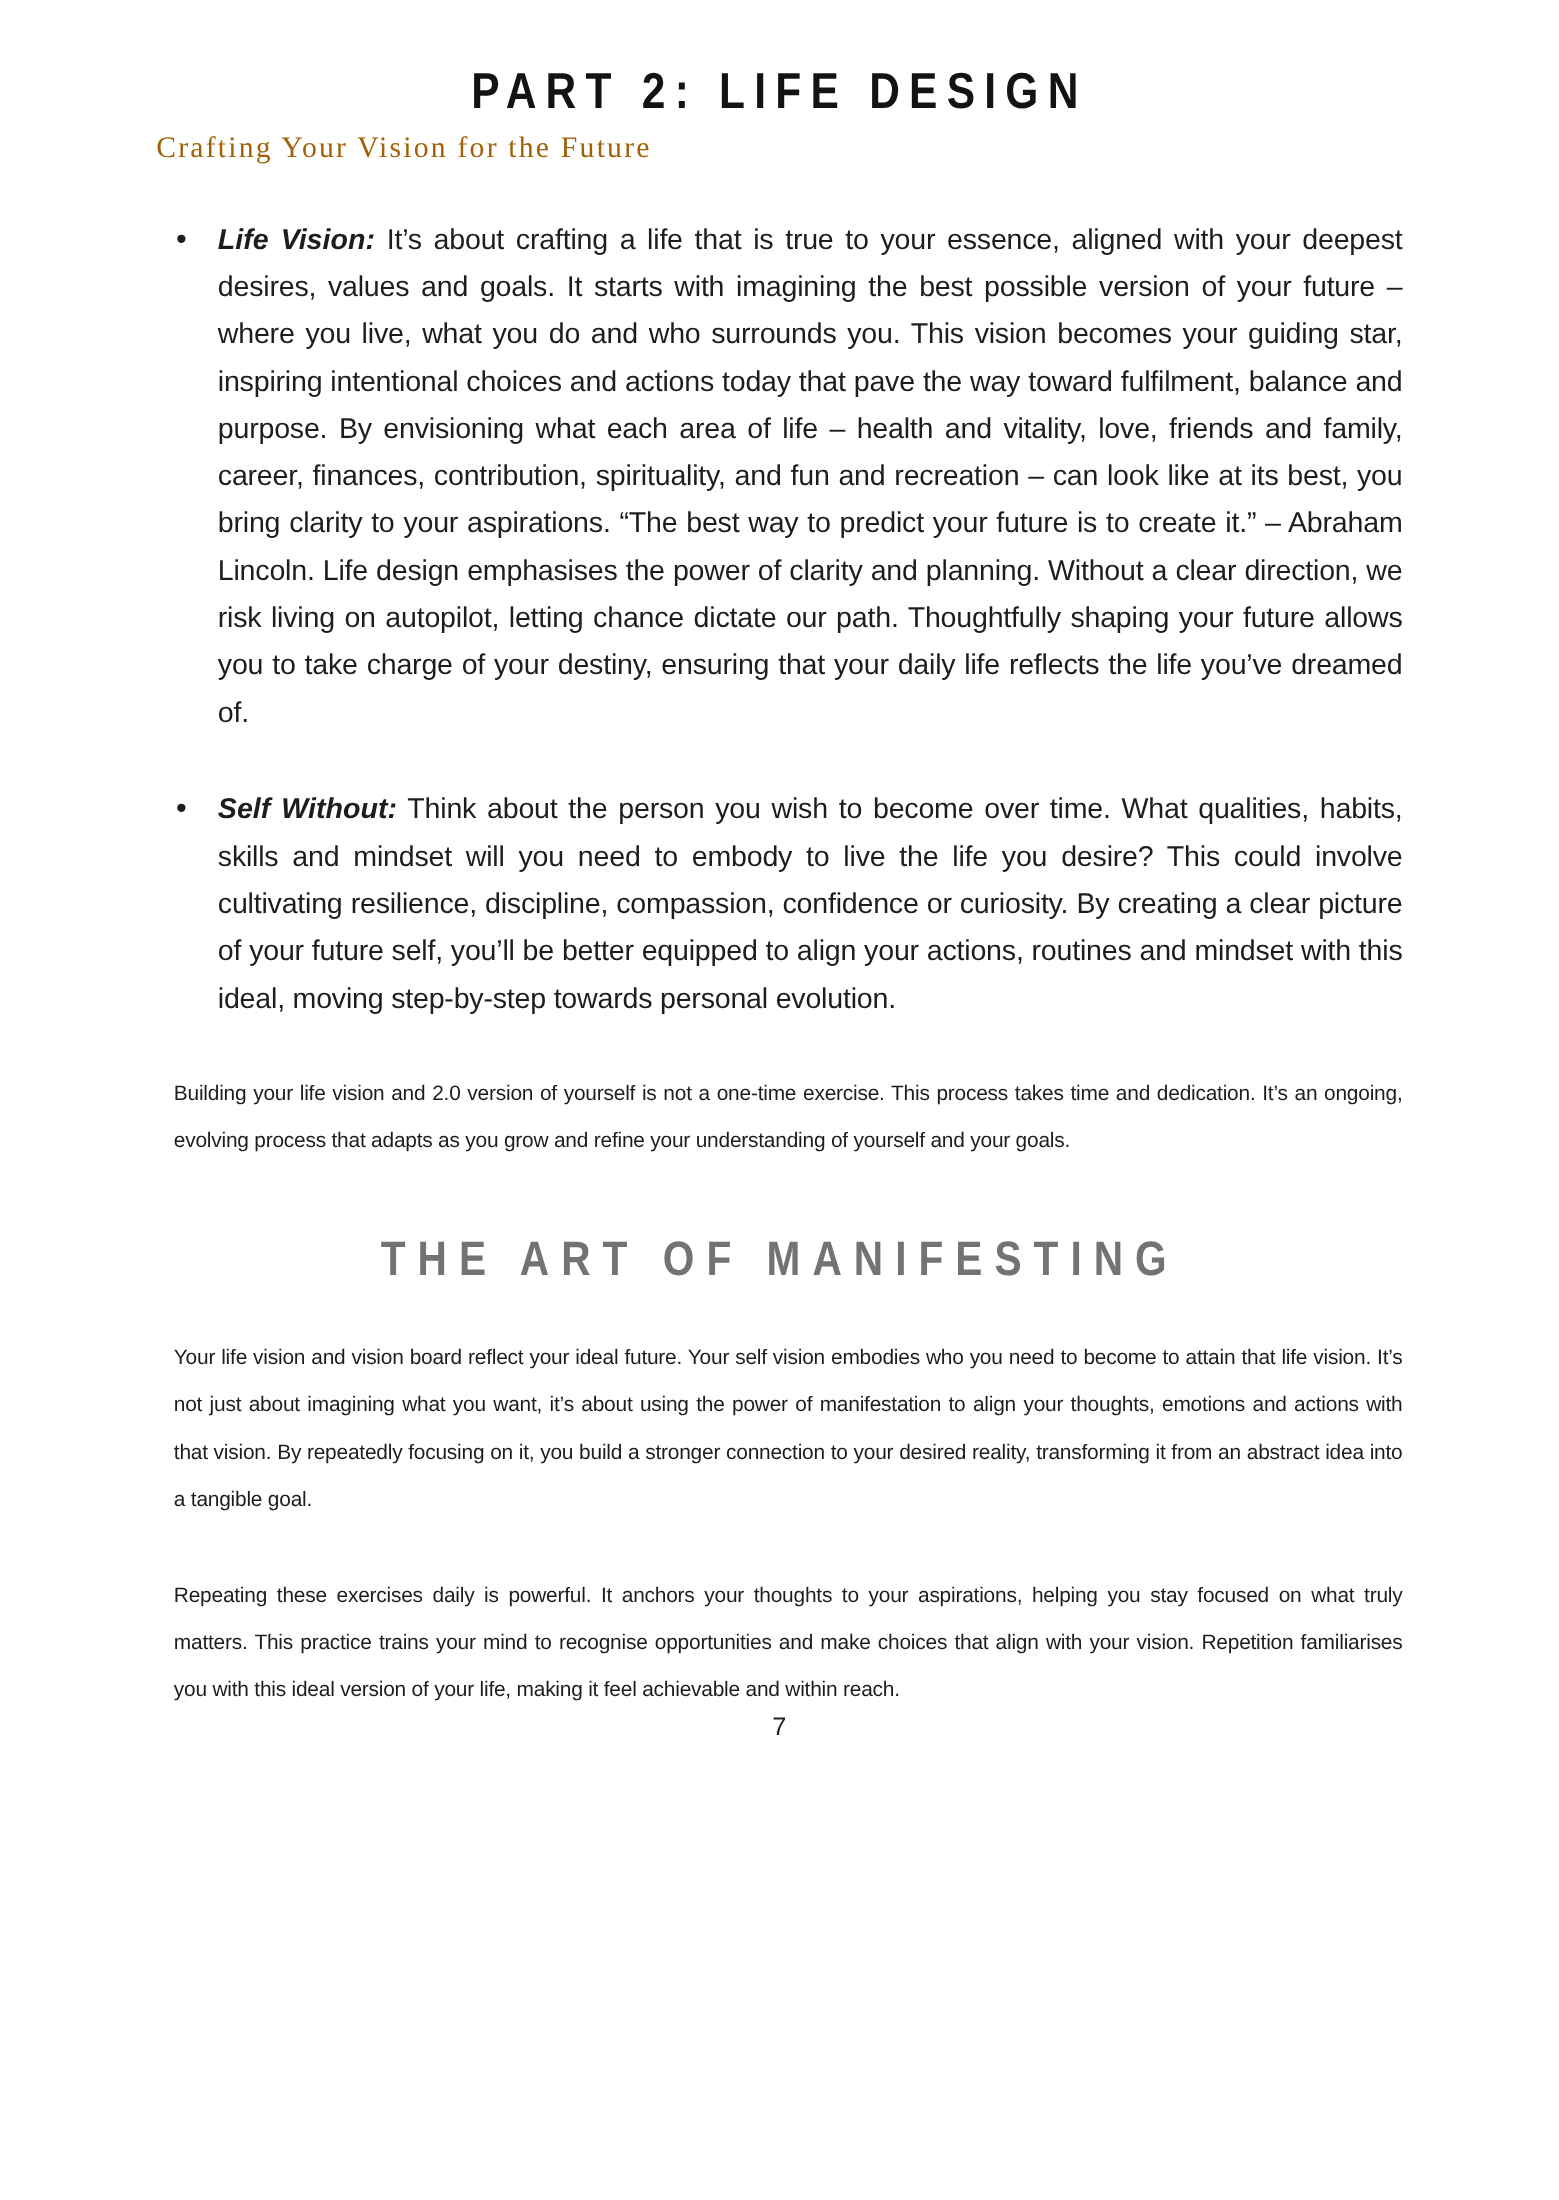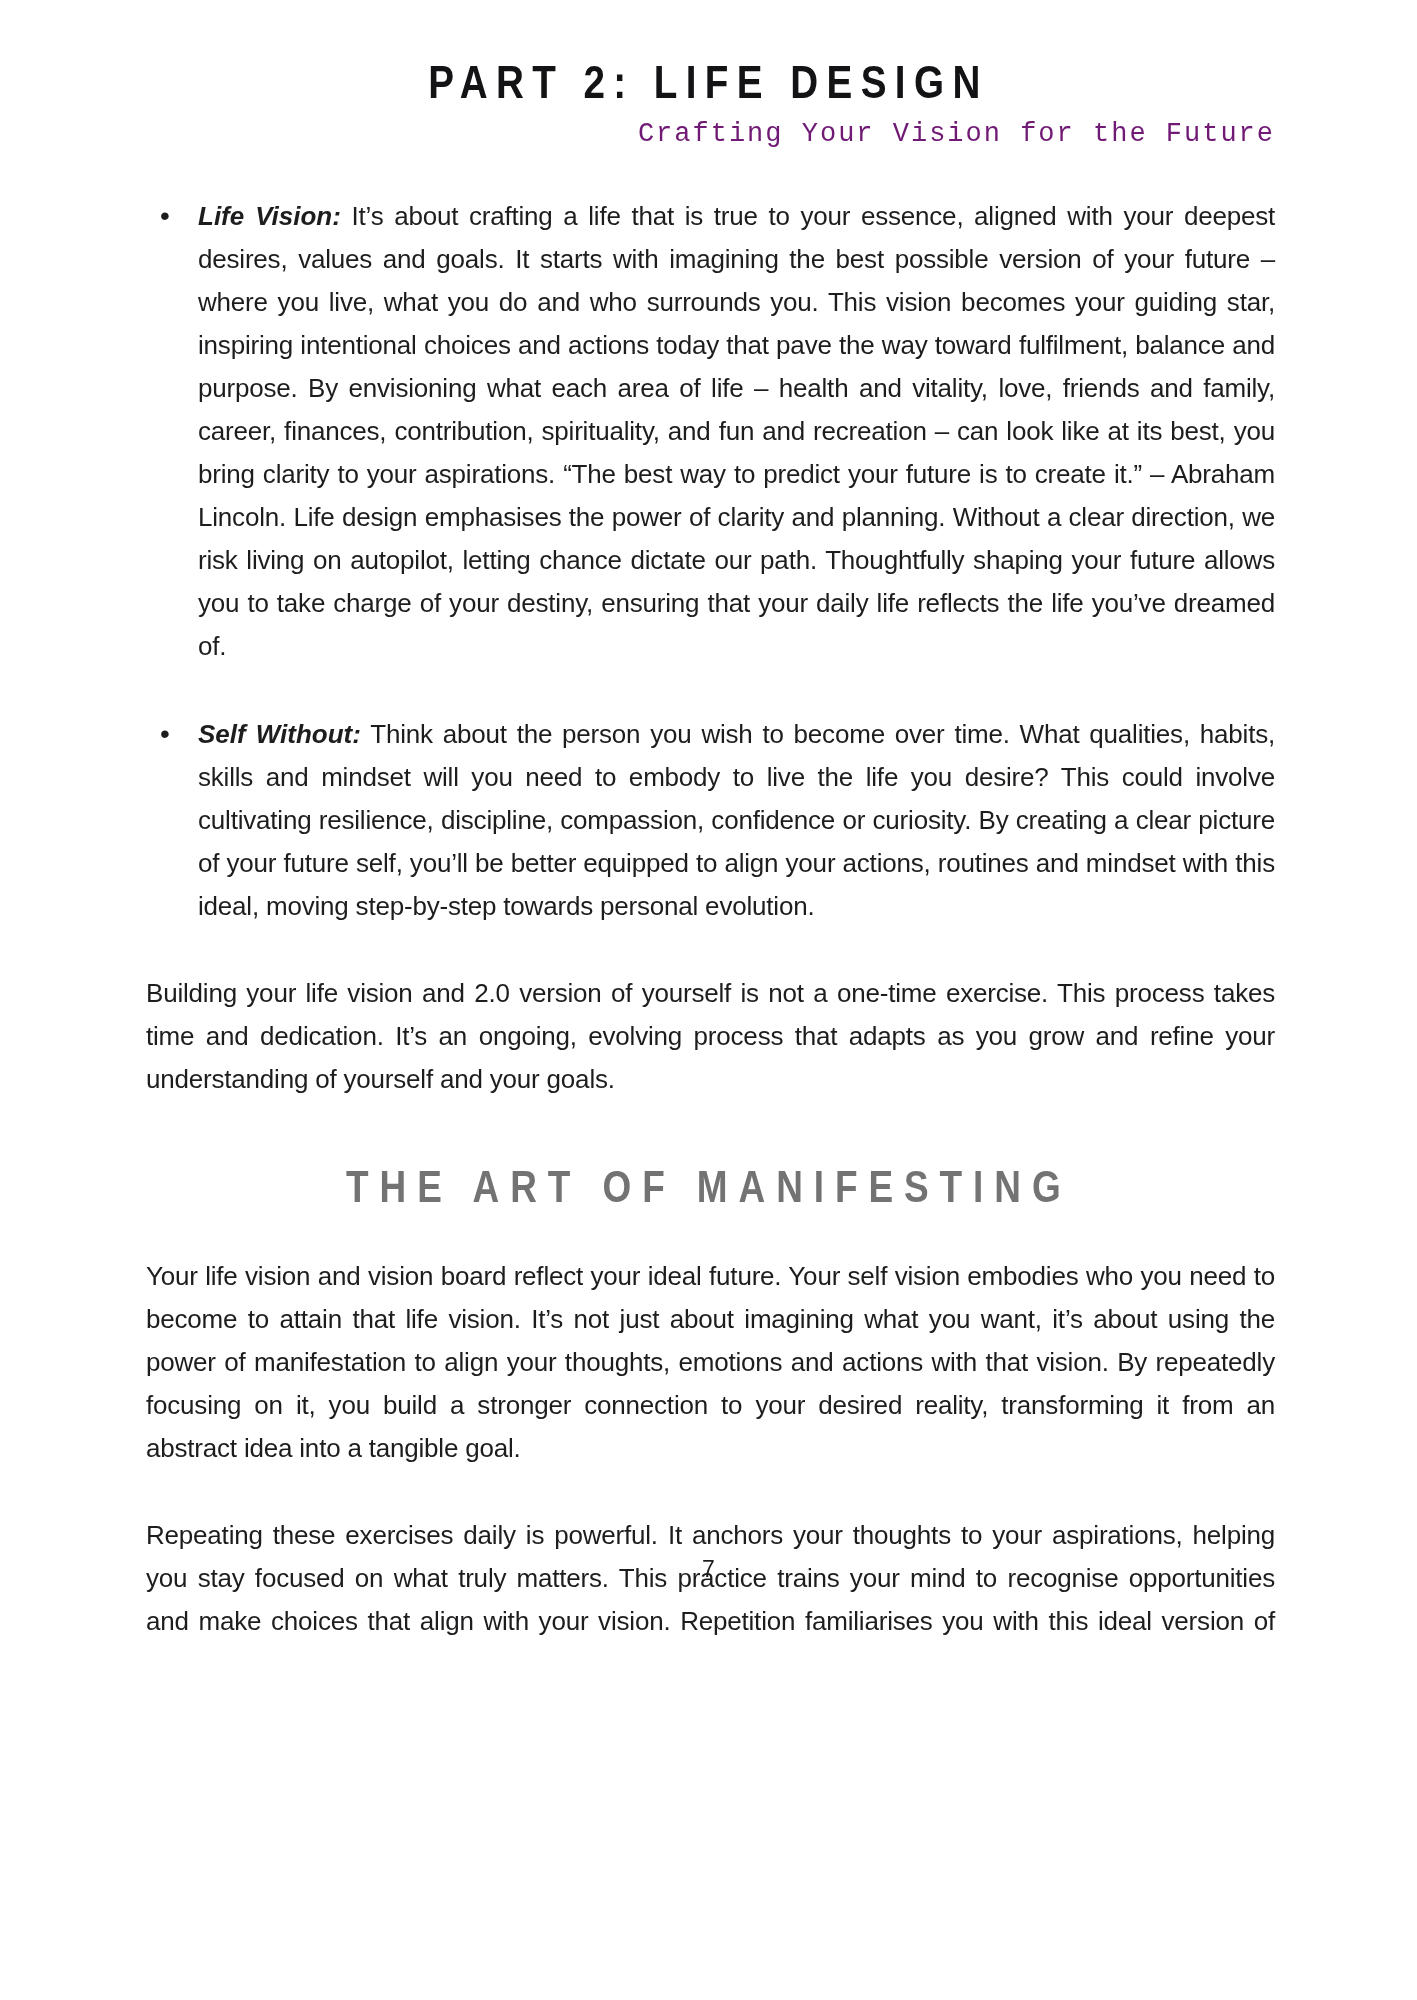--- a/index.html
+++ b/index.html
@@ -32,25 +32,25 @@
   }
   .squeeze {
     display: inline-block;
     transform: scaleX(0.84);
     transform-origin: 50% 50%;
     white-space: nowrap;
     letter-spacing: 10px;
   }
   .subtitle {
     margin-top: 10px;
-    text-align: right;
-    font-family: Liberation Mono, monospace;
+    text-align: left;
+    font-family: Liberation Serif, serif;
     font-size: 27px;
     letter-spacing: 2px;
-    color: #701a75;
+    color: #a16207;
   }
   ul.bullets {
     list-style: none;
     margin: 46px 0 0 0;
     padding: 0;
   }
   ul.bullets li {
     position: relative;
     padding-left: 56px;
     font-size: 26px;
@@ -66,22 +66,22 @@
     left: 18px;
     top: -1px;
     font-size: 28px;
   }
   .lead {
     font-weight: 700;
     letter-spacing: 0;
     font-style: italic;
   }
   p.body {
-    margin: 44px 0 0 4px;
-    font-size: 26px;
+    margin: 44px 0 0 16px;
+    font-size: 19px;
     line-height: 43px;
     letter-spacing: -0.2px;
     text-align: justify;
   }
   h2.section-title {
     margin: 62px 0 0 0;
     text-align: center;
     font-size: 44px;
     line-height: 1.1;
     font-weight: 700;

